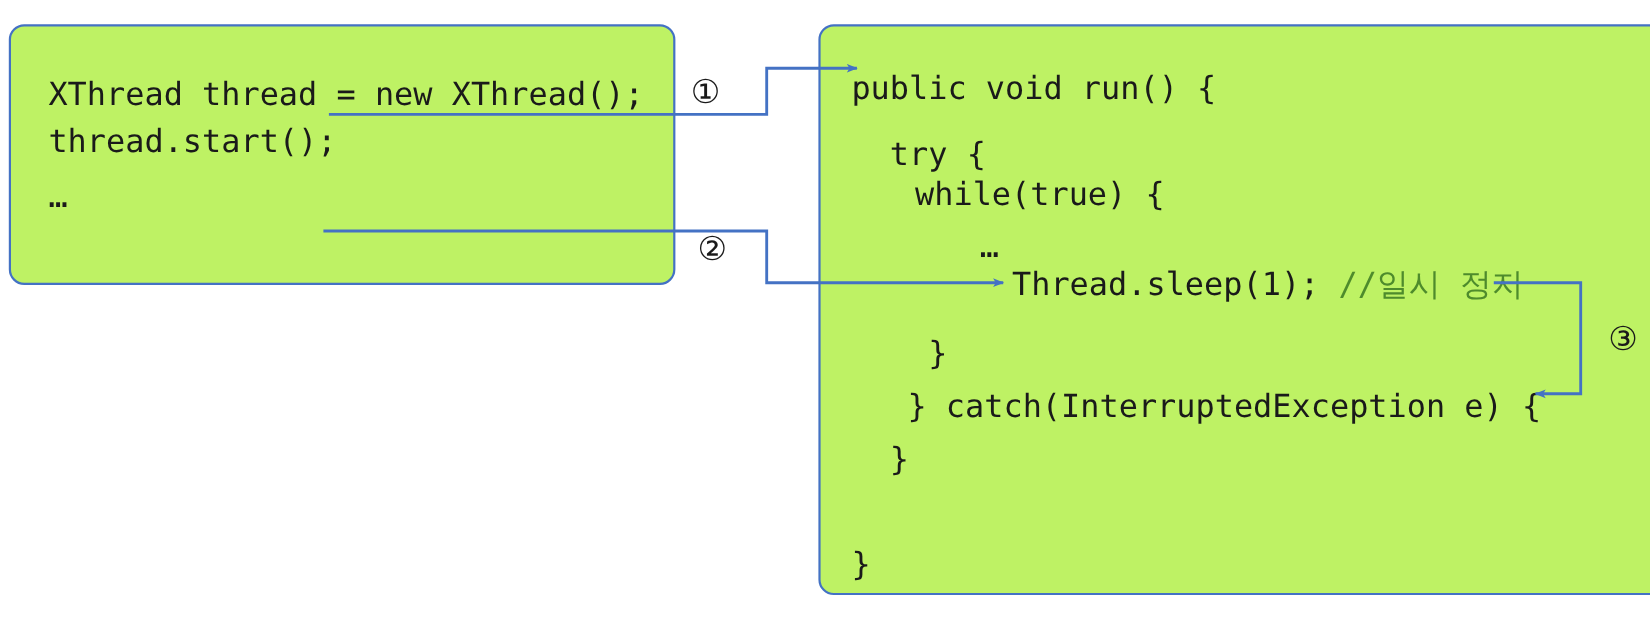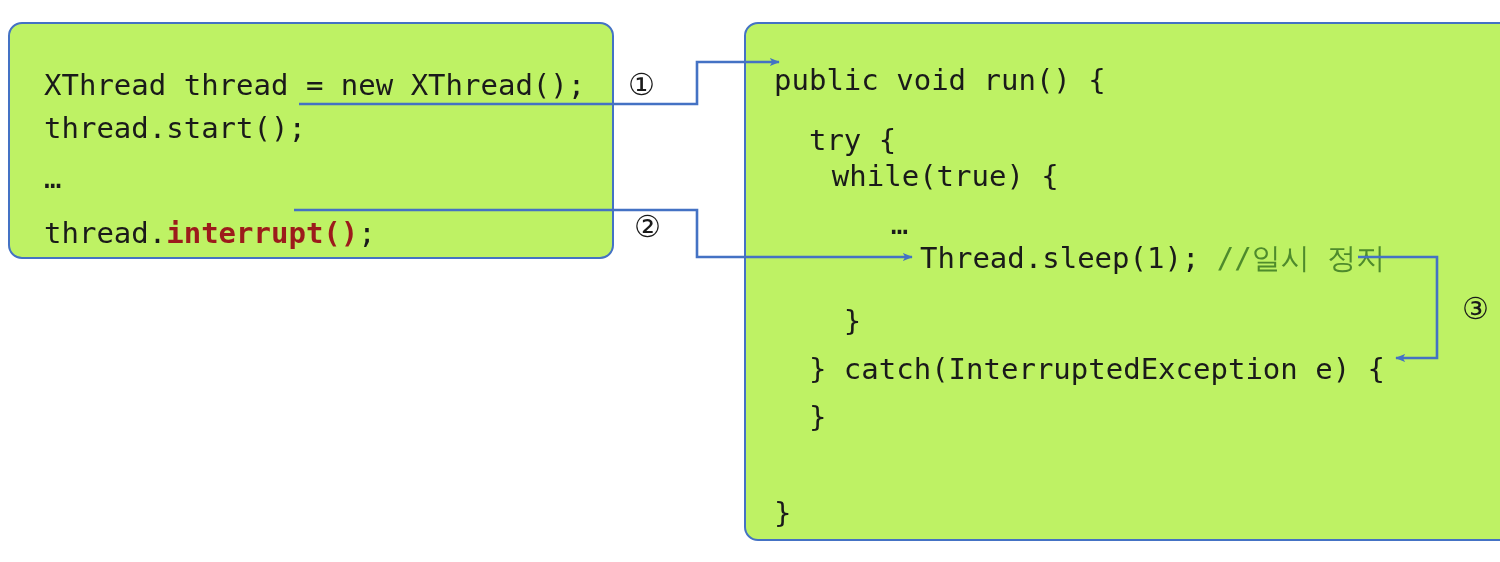--- a/index.html
+++ b/index.html
@@ -76,37 +76,36 @@
 
 <div id="canvas">
 
   <div class="code-box" id="left-box">
     <div class="code-line" style="left:34px; top:47px;">XThread thread = new XThread();</div>
 
     <div class="code-line" style="left:34px; top:90px;"><span>thread.start();</span></div>
 
     <div class="code-line ellipsis" style="left:34px; top:140px;">…</div>
 
-    <div class="code-line" style="left:34px; top:195px;"><span>thread.</span><span class="kw-red">interrupt()</span><span>;</span></div>
   </div>
 
   <div class="code-box" id="right-box">
     <div class="code-line" style="left:28px; top:42px;">public void run() {</div>
 
     <div class="code-line" style="left:28px; top:82px;margin-top:20px;">  try {</div>
 
     <div class="code-line" style="left:16px; top:138px;">    while(true) {</div>
 
     <div class="code-line ellipsis" style="left:28px; top:186px;">      …</div>
 
     <div class="code-line" style="left:174px; top:220px;"><span>Thread.sleep(1);</span><span> </span><span class="comment">//일시 정지</span></div>
 
     <div class="code-line" style="left:28px; top:283px;">    }</div>
 
-    <div class="code-line" style="left:28px; top:331px;">  } catch(InterruptedException e) {</div>
+    <div class="code-line" style="left:44px; top:331px;">  } catch(InterruptedException e) {</div>
 
     <div class="code-line" style="left:28px; top:379px;">  }</div>
 
 
     <div class="code-line" style="left:28px; top:475px;">}</div>
   </div>
 
   <svg id="connectors" viewBox="0 0 1500 562" xmlns="http://www.w3.org/2000/svg">
     <defs>
       <marker id="arrowR" markerWidth="11" markerHeight="11" refX="9.2" refY="4.4" orient="auto" markerUnits="userSpaceOnUse">

